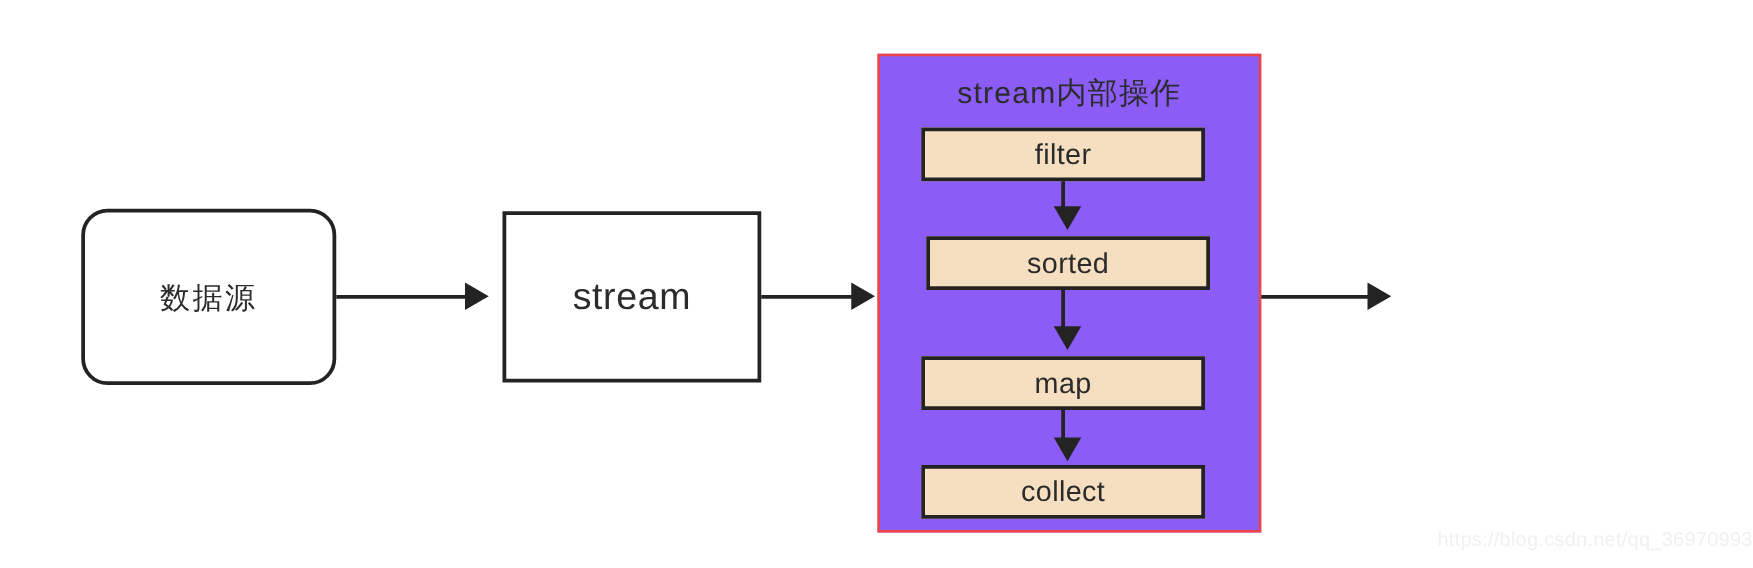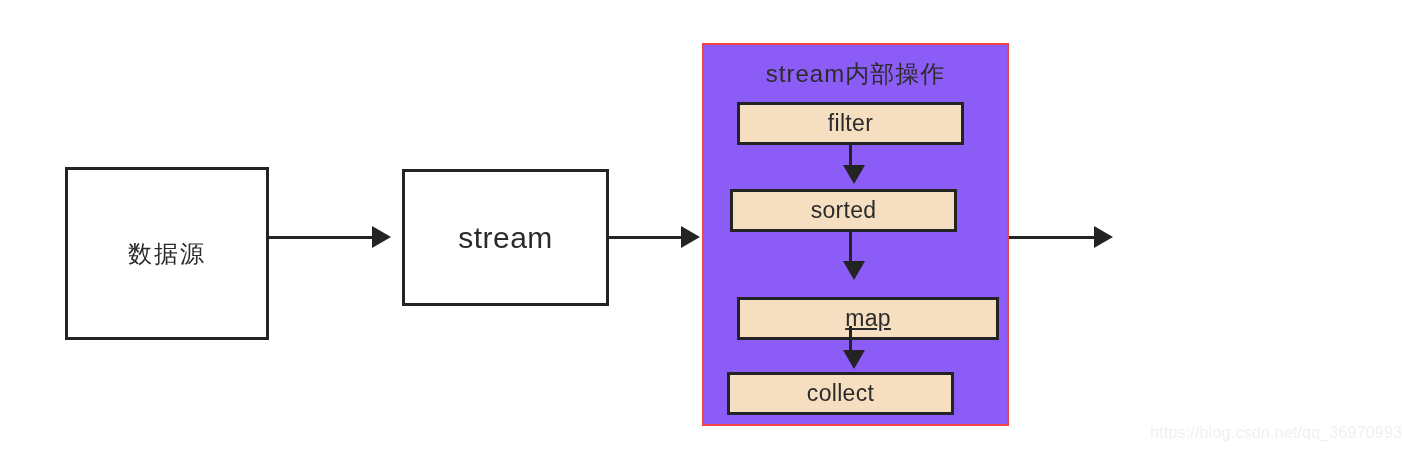--- a/index.html
+++ b/index.html
@@ -26,21 +26,21 @@
     align-items: center;
     justify-content: center;
     color: #2b2b2b;
     font-size: 30px;
     letter-spacing: 0.5px;
   }
   .node.cjk {
     font-size: 24px;
     letter-spacing: 2px;
   }
-  #node-source   { left: 65px;  top: 167px; width: 204px; height: 173px; }
+  #node-source   { left: 65px;  top: 167px; width: 204px; height: 141px; border-radius: 21px; }
   #node-stream   { left: 402px; top: 169px; width: 207px; height: 137px; }
   #node-result   { left: 1117px;top: 169px; width: 207px; height: 137px; }
 
   #group-internal {
     position: absolute;
     left: 702px;
     top: 43px;
     width: 307px;
     height: 383px;
     box-sizing: border-box;
@@ -63,23 +63,23 @@
     border: 3px solid #232323;
     background: #f6dfc1;
     display: flex;
     align-items: center;
     justify-content: center;
     font-size: 23px;
     color: #2b2b2b;
     letter-spacing: 0.3px;
   }
   #op-filter { left: 33px; top: 57px;  width: 227px; height: 43px; }
-  #op-sorted { left: 26px; top: 144px; width: 227px; height: 43px; }
-  #op-map    { left: 33px; top: 252px; width: 262px; height: 43px; text-decoration: underline; }
-  #op-collect{ left: 23px; top: 327px; width: 227px; height: 43px; }
+  #op-sorted { left: 37px; top: 144px; width: 227px; height: 43px; }
+  #op-map    { left: 33px; top: 240px; width: 227px; height: 43px; }
+  #op-collect{ left: 33px; top: 327px; width: 227px; height: 43px; }
 
   
   .h-line {
     position: absolute;
     height: 3px;
     background: #232323;
   }
   .v-line {
     position: absolute;
     width: 3px;

